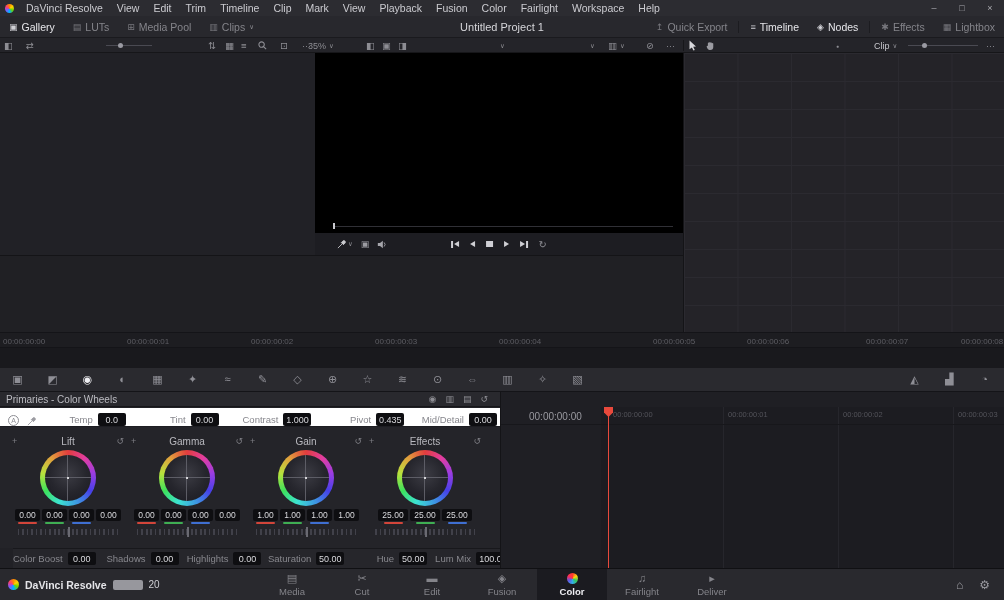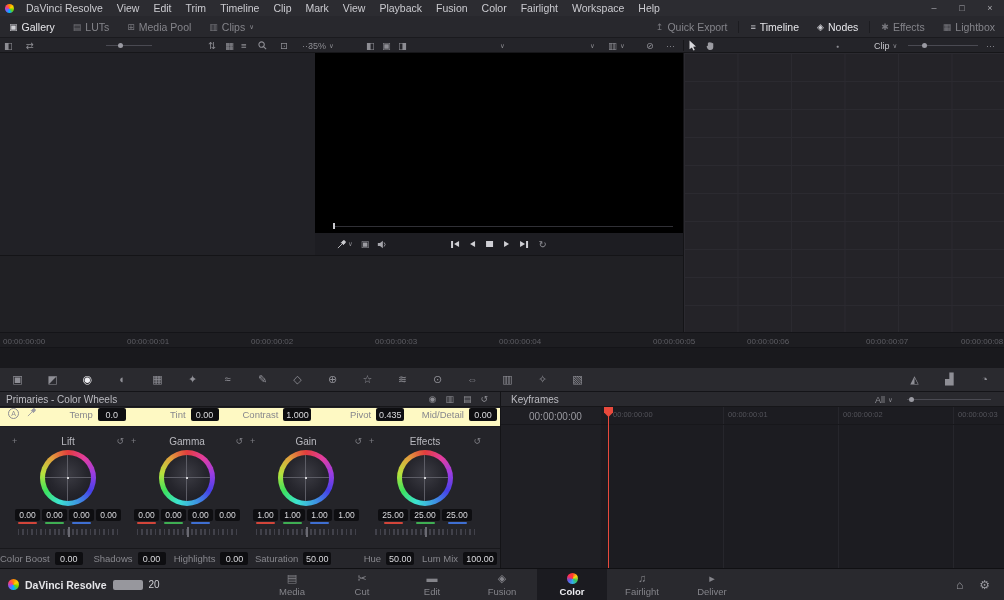--- a/index.html
+++ b/index.html
@@ -61,21 +61,21 @@
 
 .tools{position:absolute;left:0;top:368px;width:100%;height:24px;background:#2a2a2f;border-bottom:1px solid #141418;display:flex;align-items:center}
 .tool{width:35px;text-align:center;font-size:11px;color:#8f8f96;line-height:1}
 .tool.active{color:#f0f0f4}
 .tools-right{margin-left:auto;display:flex;padding-right:2px}
 
 
 .pheader{position:absolute;left:0;top:392px;width:500px;height:15px;background:#29292e;border-bottom:1px solid #161619;display:flex;align-items:center;font-size:10px;color:#bcbcc2}
 .ph-title{padding-left:6px}
 .ph-icons{margin-left:auto;display:flex;gap:9px;padding-right:12px;color:#8d8d93;font-size:9px}
-.controls{position:absolute;left:0;top:408px;width:500px;height:18px;background:#fef9c3;display:flex;align-items:flex-start;font-size:9.5px}
+.controls{position:absolute;left:0;top:408px;width:500px;height:18px;background:#ffffff;display:flex;align-items:flex-end;font-size:9.5px}
 .circleA{width:11px;height:11px;border:1px solid #8d8d93;border-radius:50%;color:#8d8d93;font-size:7px;display:flex;align-items:center;justify-content:center;margin-left:8px;flex:0 0 auto}
 .ctrl-eyed{margin-left:8px;flex:0 0 auto;display:flex;align-items:center}
 .ctrl-pair{display:flex;align-items:center;justify-content:flex-end;flex:1;gap:5px;padding-right:3px}
 .lbl{color:#87878d;white-space:nowrap}
 .vbox{background:#0e0e11;border-radius:2px;color:#dadade;font-size:9px;height:13px;min-width:28px;display:inline-flex;align-items:center;justify-content:center;padding:0 2px}
 .wheels-area{position:absolute;left:0;top:426px;width:500px;height:122px;background:#242429;border-top:1px solid #1d1d22}
 .wheel-group{position:absolute;top:8px;width:112px}
 .wg-head{display:flex;align-items:center;font-size:10px;color:#b9b9bf;height:12px}
 .wg-name{flex:1;text-align:center}
 .wg-target{color:#7d7d83;font-size:9px;width:12px}
@@ -87,21 +87,21 @@
   radial-gradient(circle 1.6px at 50% 50%,#d6d6da 0 1px,transparent 1.4px),
   linear-gradient(to right,transparent calc(50% - .5px),#5d5d66 calc(50% - .5px) calc(50% + .5px),transparent calc(50% + .5px)),
   linear-gradient(to bottom,transparent calc(50% - .5px),#5d5d66 calc(50% - .5px) calc(50% + .5px),transparent calc(50% + .5px))}
 .wg-vals{display:flex;justify-content:center;gap:2px}
 .vcol{display:flex;flex-direction:column;align-items:center;gap:1px}
 .vcol .vbox{min-width:25px;height:12px;font-size:8.5px}
 .u{height:2px;width:19px;border-radius:1px}
 .u.r{background:#d2453a}.u.g{background:#3fae53}.u.b{background:#3f6fd2}.u.n{background:transparent}
 .master{height:6px;width:100px;margin:5px auto 0;background:repeating-linear-gradient(90deg,#41414a 0 1.5px,transparent 1.5px 4.5px);position:relative}
 .master::after{content:"";position:absolute;left:50%;top:-2px;width:1.5px;height:10px;background:#6a6a72}
-.bottom-controls{position:absolute;left:0;top:548px;width:500px;height:20px;background:#26262b;border-top:1px solid #18181c;display:flex;align-items:center;font-size:9.5px}
+.bottom-controls{position:absolute;left:13px;top:548px;width:500px;height:20px;background:#26262b;border-top:1px solid #18181c;display:flex;align-items:center;font-size:9.5px}
 .bc-pair{display:flex;align-items:center;justify-content:flex-end;flex:1;gap:5px;padding-right:3px}
 
 
 .kf{position:absolute;left:500px;top:392px;width:504px;height:176px;background:#1f1f24;border-left:1px solid #141417}
 .kf-header{height:15px;background:#29292e;border-bottom:1px solid #161619;display:flex;align-items:center;font-size:10px;color:#bcbcc2;position:relative}
 .kf-title{padding-left:10px}
 .kf-body{position:absolute;left:0;top:15px;right:0;bottom:0}
 .kf-grid{position:absolute;left:100px;top:0;right:0;bottom:0;background:#1c1c21;
   background-image:repeating-linear-gradient(90deg,#26262c 0 1px,transparent 1px 115px);background-position:7px 0}
 .kf-row-sep{position:absolute;left:0;top:17px;width:100%;height:1px;background:#17171b}
@@ -165,20 +165,21 @@
     </span>
     <span class="hbtn">
       <span class="bicon">⊞</span>
       <span>Media Pool</span>
     </span>
     <span class="hbtn">
       <span class="bicon">▥</span>
       <span>Clips</span>
       <span class="chev">∨</span>
     </span>
+    <span class="title">Untitled Project 1</span>
     <span class="hright">
       <span class="hbtn">
         <span class="bicon">↥</span>
         <span>Quick Export</span>
       </span>
       <span class="hdiv"></span>
       <span class="hbtn active">
         <span class="bicon">≡</span>
         <span>Timeline</span>
       </span>
@@ -539,32 +540,20 @@
       <span class="lbl">Hue</span>
       <span class="vbox">50.00</span>
     </span>
     <span class="bc-pair">
       <span class="lbl">Lum Mix</span>
       <span class="vbox" style="min-width:34px">100.00</span>
     </span>
   </div>
 
   <div class="kf">
-    <div class="kf-header">
-      <span class="kf-title">Keyframes</span>
-      <span class="sb" style="left:374px;top:0">
-        <span>All</span>
-        <span class="chev">∨</span>
-      </span>
-      <span class="sb" style="left:406px;top:0;width:84px">
-        <span class="track" style="width:84px">
-            <span class="thumb" style="left:2px"></span>
-          </span>
-      </span>
-    </div>
     <div class="kf-body">
       <div class="kf-grid"></div>
       <span class="kf-current">00:00:00:00</span>
       <span class="kf-tc" style="left:112px">00:00:00:00</span>
       <span class="kf-tc" style="left:227px">00:00:00:01</span>
       <span class="kf-tc" style="left:342px">00:00:00:02</span>
       <span class="kf-tc" style="left:457px">00:00:00:03</span>
       <div class="kf-row-sep"></div>
       <div class="kf-playhead"></div>
       <div class="kf-ph-head"></div>

